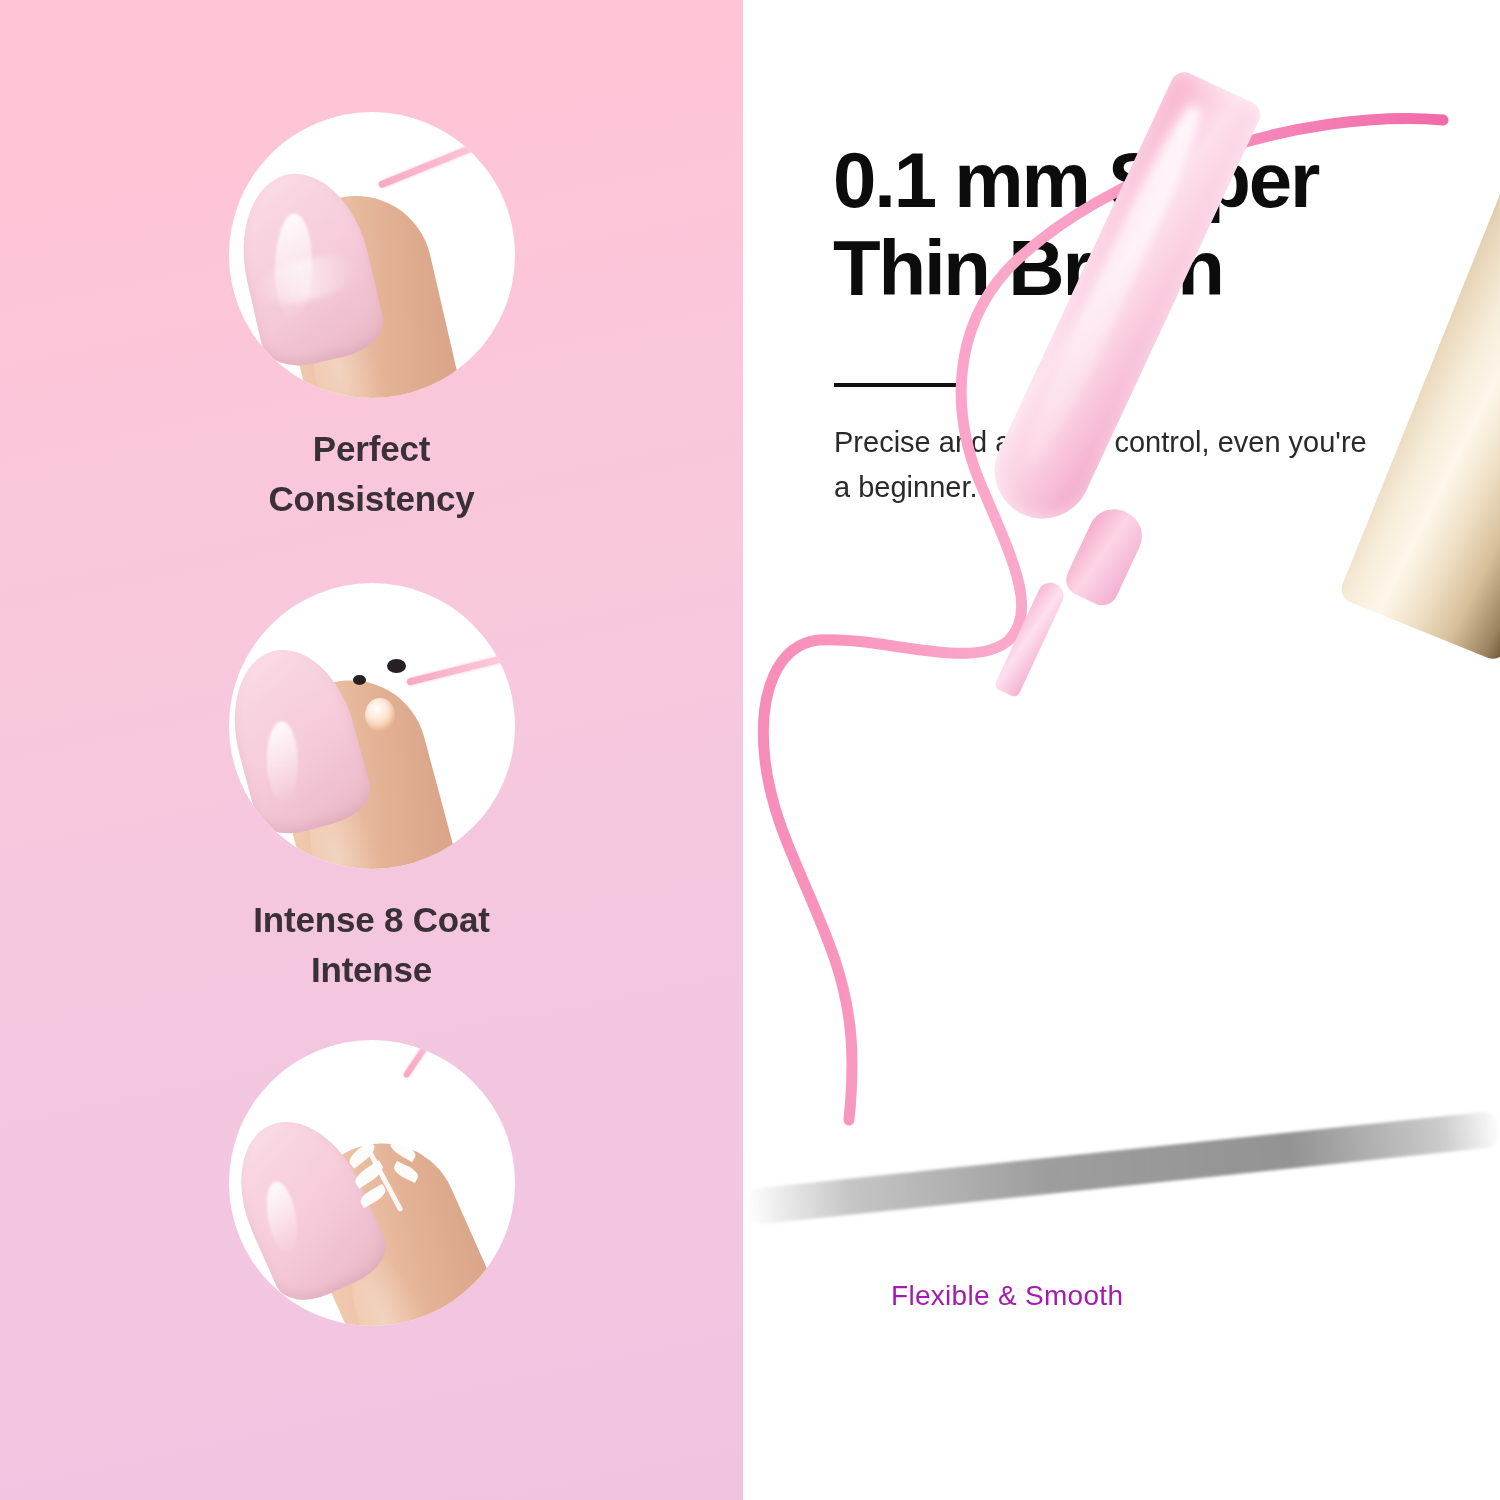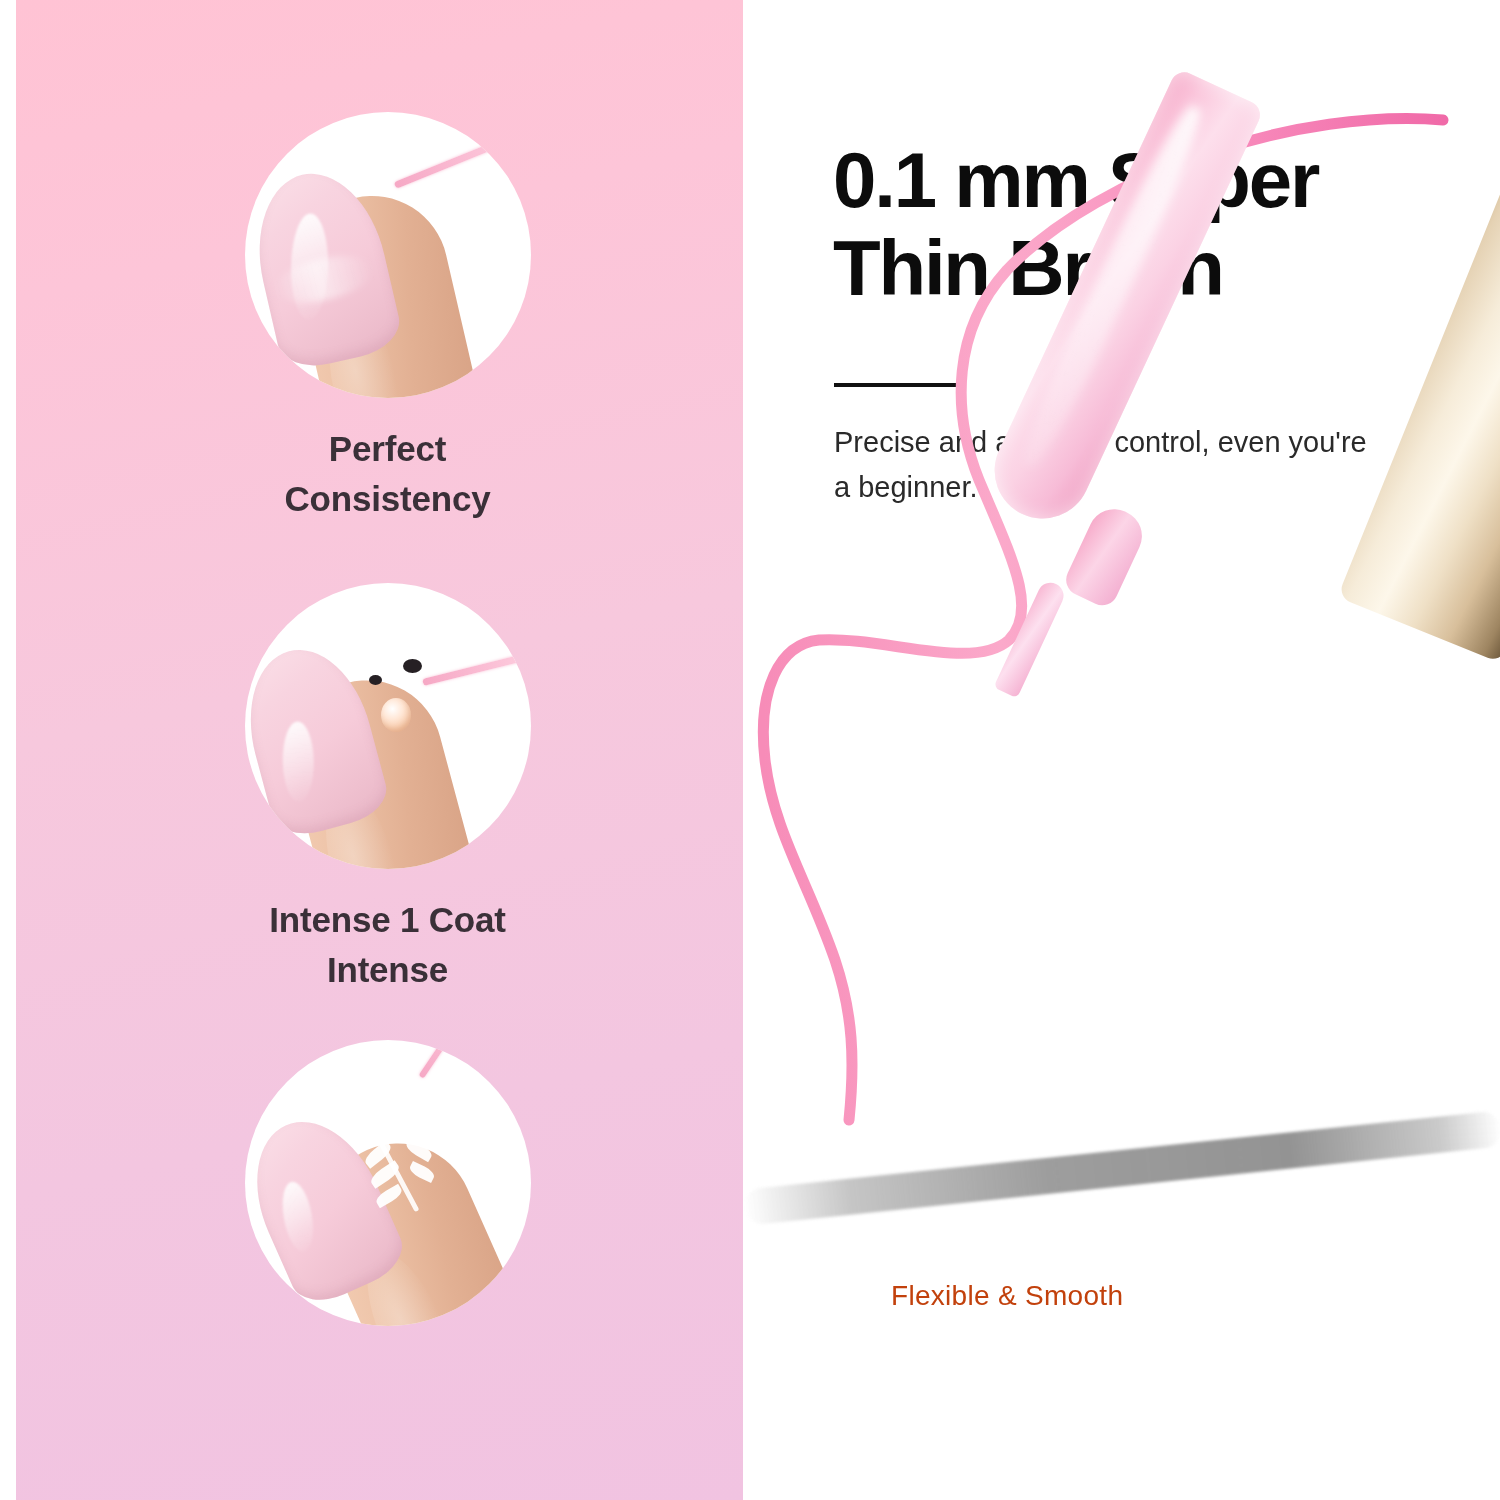--- a/index.html
+++ b/index.html
@@ -19,21 +19,20 @@
   }
 
   
   .left-panel {
     position: absolute;
     left: 0; top: 0;
     width: 743px;
     height: 1500px;
     background: linear-gradient(168deg, #ffc3d4 0%, #fdc5d8 18%, #f7c8dd 45%, #f3c6e0 72%, #f1c3e1 100%);
     overflow: hidden;
-    margin-left: 16px;
   }
 
   .feature {
     position: absolute;
     width: 100%;
     text-align: center;
   }
 
   .circle-frame {
     position: relative;
@@ -179,21 +178,21 @@
     font-size: 29px;
     line-height: 1.55;
     color: #2a2a2a;
     font-weight: normal;
   }
   .caption {
     position: absolute;
     left: 148px;
     top: 1280px;
     font-size: 28px;
-    color: #c2410c;
+    color: #a21caf;
     letter-spacing: 0.3px;
   }
 
   
   .gold-cap {
     position: absolute;
     left: 588px;
     top: -60px;
     width: 176px;
     height: 690px;
@@ -314,21 +313,21 @@
         <div class="finger" style="left:26px; top:100px; transform:rotate(-15deg);"></div>
         <div class="nail" style="left:32px; top:62px; width:118px; height:182px; transform:rotate(-15deg);">
           <div class="nail-gloss" style="left:20%; top:38%; width:26%; height:44%;"></div>
         </div>
         <div class="dot-black" style="left:124px; top:92px;"></div>
         <div class="dot-black" style="left:158px; top:76px; width:19px; height:14px;"></div>
         <div class="bead" style="left:136px; top:115px;"></div>
         <div class="polish-stroke" style="left:178px; top:96px; width:132px; transform:rotate(-14deg); transform-origin:0 50%;"></div>
       </div>
       <div class="feature-label">
-        <div>Intense 1 Coat</div>
+        <div>Intense 8 Coat</div>
         <div>Intense</div>
       </div>
     </div>
 
     <div class="feature" style="top:1040px;">
       <div class="circle-frame">
         <div class="finger" style="left:46px; top:110px; transform:rotate(-24deg);"></div>
         <div class="nail" style="left:54px; top:70px; width:118px; height:178px; transform:rotate(-24deg);">
           <div class="nail-gloss" style="left:16%; top:30%; width:24%; height:40%;"></div>
         </div>

